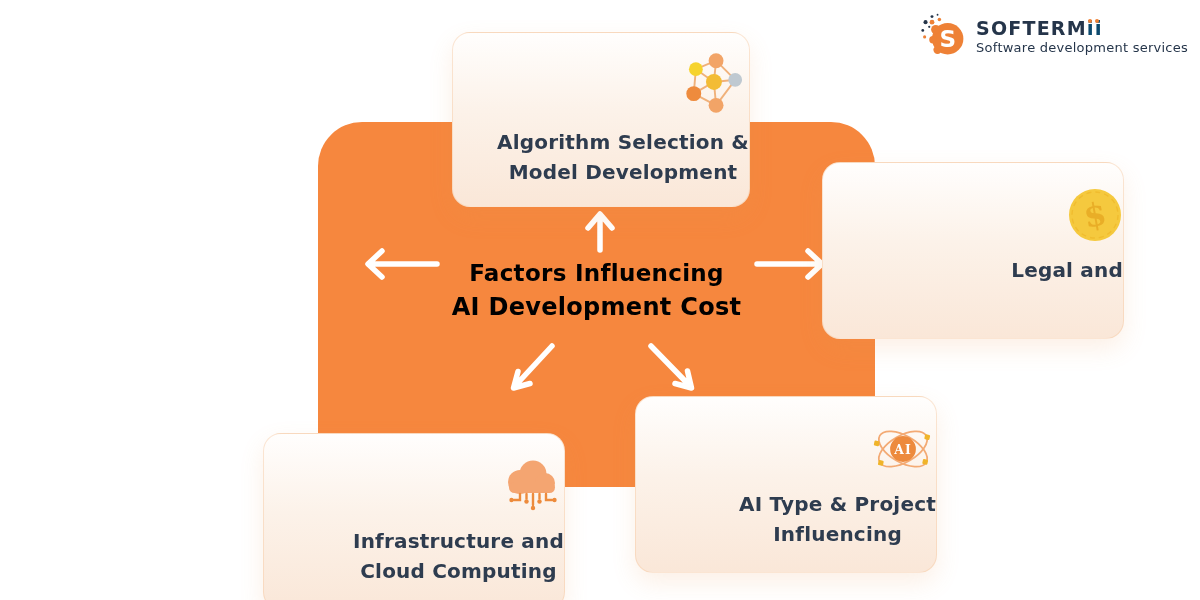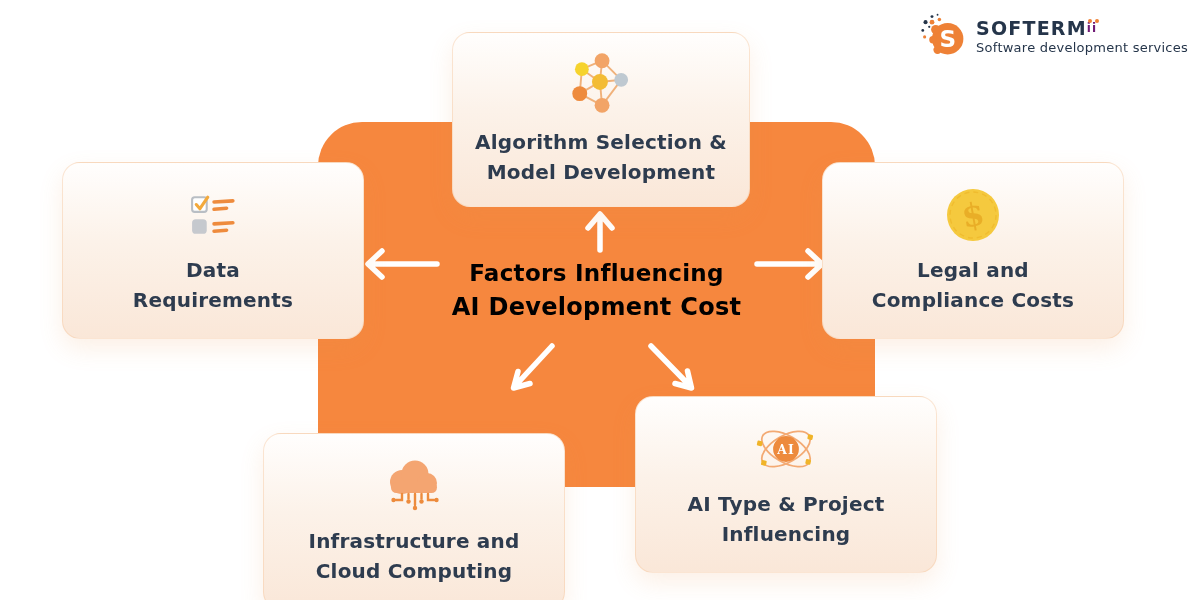--- a/index.html
+++ b/index.html
@@ -11,36 +11,36 @@
   .center-text{position:absolute;left:0;top:138px;width:100%;text-align:center;color:#000000;}
   .center-line1{font-size:23px;font-weight:bold;letter-spacing:.3px;}
   .center-line2{font-size:24px;font-weight:bold;letter-spacing:.3px;margin-top:7px;}
   
   .arrows{position:absolute;left:0;top:0;width:1200px;height:600px;z-index:2;pointer-events:none;}
   
   .card{position:absolute;width:300px;height:175px;border-radius:18px;z-index:3;
         background:linear-gradient(180deg,#FFFEFD 0%,#FCF2E9 45%,#FAE7D8 100%);
         border:1px solid rgba(246,200,160,.45);
         box-shadow:0 10px 24px rgba(235,150,80,.14);
-        display:flex;flex-direction:column;align-items:center;}
+        display:flex;flex-direction:column;align-items:flex-end;}
   .card-icon{height:64px;margin-top:20px;display:flex;align-items:center;justify-content:center;}
   .card-label{margin-top:8px;text-align:center;color:#2E3C4F;font-size:20px;font-weight:bold;
               line-height:30px;letter-spacing:.2px;}
   #card-algorithm{left:452px;top:32px;width:296px;height:173px;}
   #card-algorithm .card-icon{margin-top:14px;height:72px;}
   #card-data{left:62px;top:162px;}
   #card-legal{left:822px;top:162px;}
   #card-infra{left:263px;top:396px;margin-top:37px;}
   #card-aitype{left:635px;top:396px;}
   
   .logo{position:absolute;right:12px;top:12px;display:flex;align-items:center;gap:7px;z-index:4;}
   .logo-text{display:flex;flex-direction:column;}
   .brand-row{display:flex;align-items:flex-end;color:#25354A;font-weight:bold;
              font-size:19px;letter-spacing:1.2px;line-height:20px;}
-  .brand-ii{position:relative;font-size:12px;font-weight:bold;color:#701a75;}
+  .brand-ii{position:relative;font-size:20px;font-weight:bold;color:#0c4a6e;}
   .brand-ii .dot{position:absolute;width:4px;height:4px;border-radius:50%;background:#EE8136;top:1.5px;}
   .brand-ii .dot.d1{left:1px;} .brand-ii .dot.d2{left:8.5px;}
   .tagline{font-size:13px;color:#25354A;letter-spacing:.25px;margin-top:2px;}
 </style>
 </head>
 <body>
 
 <div id="canvas">
 
   <div class="center-box">
@@ -82,51 +82,31 @@
         <circle cx="12" cy="42" r="7" fill="#EE8B3D"></circle>
         <circle cx="33" cy="53" r="7" fill="#F2A467"></circle>
       </svg>
     </div>
     <div class="card-label">
       <span>Algorithm Selection &amp;</span><br>
       <span>Model Development</span>
     </div>
   </div>
 
-  <div class="card" id="card-data">
-    <div class="card-icon">
-      <svg width="46" height="44" viewBox="0 0 44 42">
-        <rect x="2" y="4" width="14" height="14" rx="2.5" fill="#FFFFFF" stroke="#B9BEC4" stroke-width="2"></rect>
-        <path d="M6 11 L9.5 15 L17 4" fill="none" stroke="#F3A93C" stroke-width="3" stroke-linecap="round" stroke-linejoin="round"></path>
-        <g stroke="#EE8B3D" stroke-width="3.4" stroke-linecap="round">
-          <line x1="23" y1="8.5" x2="41" y2="7.5"></line>
-            <line x1="23" y1="15.5" x2="35" y2="14.5"></line>
-          <line x1="23" y1="29.5" x2="41" y2="28.5"></line>
-            <line x1="23" y1="36.5" x2="35" y2="35.5"></line>
-        </g>
-        <rect x="2" y="25" width="14" height="14" rx="3.5" fill="#C6C9CE"></rect>
-      </svg>
-    </div>
-    <div class="card-label">
-      <span>Data</span><br>
-      <span>Requirements</span>
-    </div>
-  </div>
 
   <div class="card" id="card-legal">
     <div class="card-icon">
       <svg width="56" height="56" viewBox="0 0 56 56">
         <circle cx="28" cy="28" r="26" fill="#F5C93E"></circle>
         <circle cx="28" cy="28" r="23" fill="none" stroke="#F0BC2F" stroke-width="1.4" stroke-dasharray="5 4"></circle>
         <text x="28" y="39" font-size="32" font-weight="bold" fill="#E9AE27" text-anchor="middle" transform="rotate(-10 28 28)" font-family="DejaVu Serif, serif">$</text>
       </svg>
     </div>
     <div class="card-label">
       <span>Legal and</span><br>
-      <span>Compliance Costs</span>
     </div>
   </div>
 
   <div class="card" id="card-infra">
     <div class="card-icon">
       <svg width="64" height="60" viewBox="0 0 64 58">
         <g fill="#F4A571">
           <circle cx="20" cy="25" r="12"></circle>
             <circle cx="33" cy="17" r="13.5"></circle>
             <circle cx="45" cy="26" r="10"></circle>

